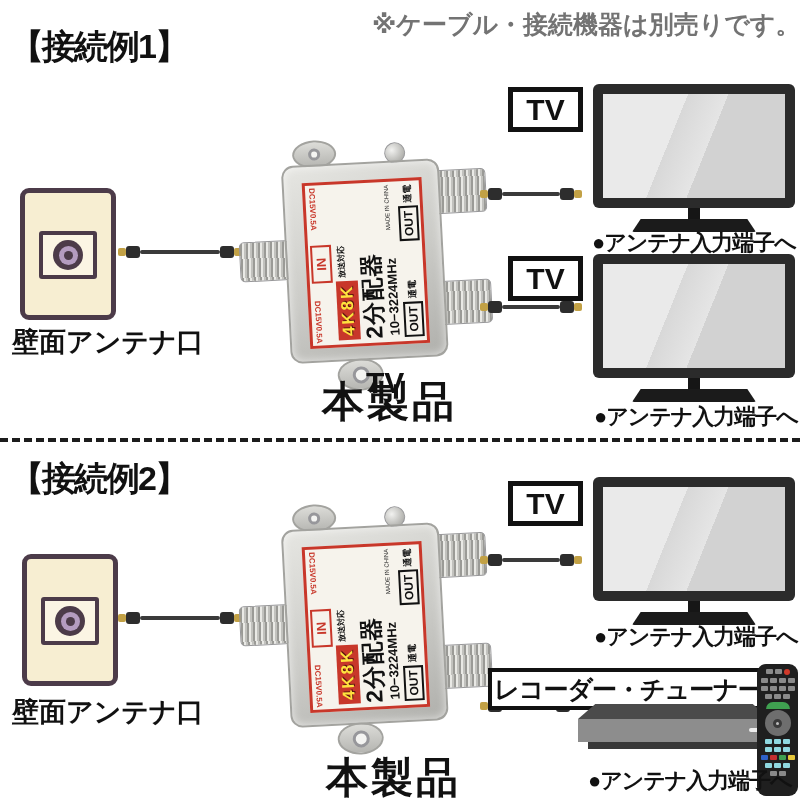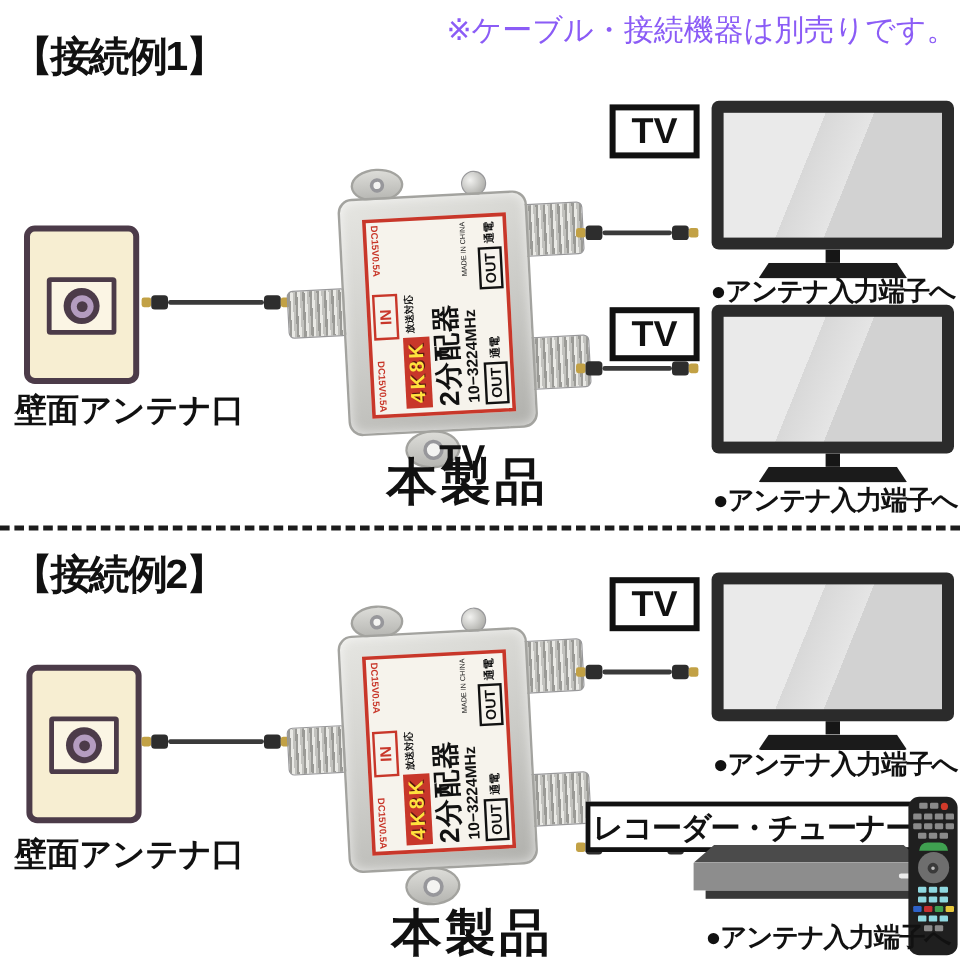--- a/index.html
+++ b/index.html
@@ -2,21 +2,21 @@
 <html><head>
 <meta charset="utf-8">
 <style>
   * { margin:0; padding:0; box-sizing:border-box; }
   html,body { width:800px; height:800px; }
   body { position:relative; background:#ffffff; overflow:hidden;
          font-family:"Liberation Sans","DejaVu Sans",sans-serif; color:#111; }
   .abs { position:absolute; }
 
   .sec-title { font-size:34px; font-weight:900; letter-spacing:-2px; white-space:nowrap; }
-  .note { font-size:25px; font-weight:normal; color:#8b5cf6; white-space:nowrap; }
+  .note { font-size:25px; font-weight:bold; color:#737373; white-space:nowrap; }
   .divider { width:800px; border-top:4px dashed #1c1c1c; }
 
   
   .wallplate { width:96px; height:132px; background:#f7eed2; border:5px solid #4c3b49; border-radius:9px; }
   .wp-inner { position:absolute; left:14px; top:38px; width:58px; height:48px; background:#fbf5e4;
               border:4px solid #4c3b49; border-radius:3px; display:flex; align-items:center; justify-content:center; }
   .wp-c1 { width:30px; height:30px; border-radius:50%; background:#4c3b49; display:flex; align-items:center; justify-content:center; }
   .wp-c2 { width:19px; height:19px; border-radius:50%; background:#b49cc0; display:flex; align-items:center; justify-content:center; }
   .wp-c3 { width:9px; height:9px; border-radius:50%; background:#4c3b49; }
   .wall-label { font-size:27px; font-weight:bold; white-space:nowrap; }

